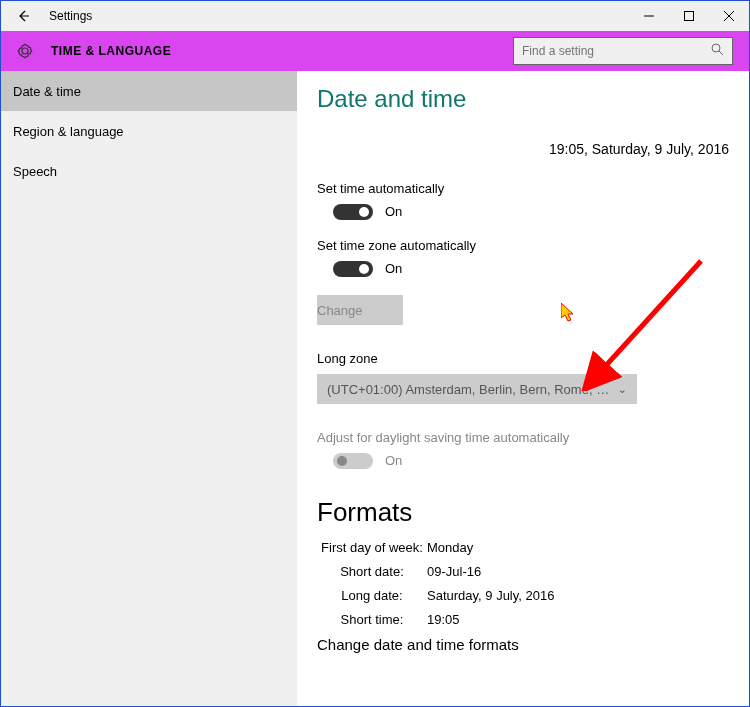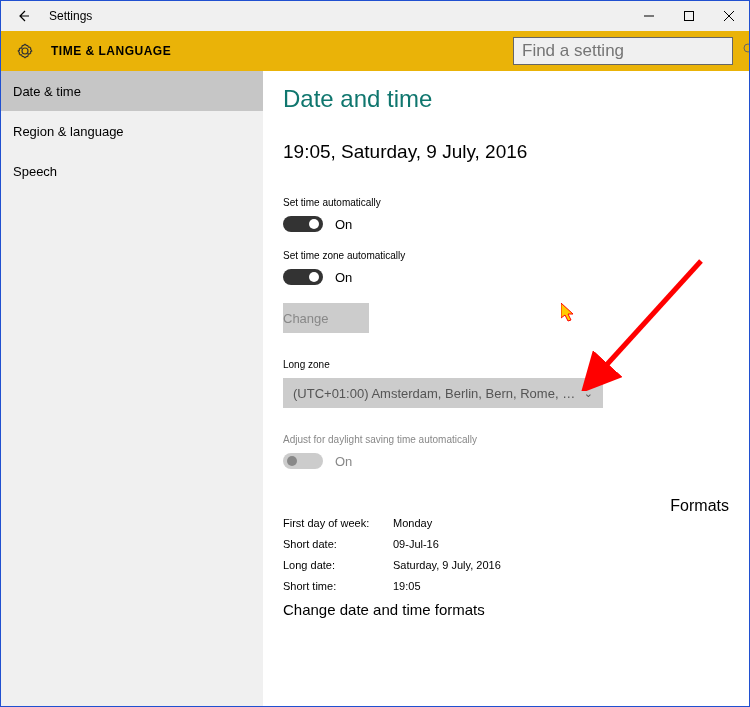--- a/index.html
+++ b/index.html
@@ -4,52 +4,52 @@
   <style>
     * { margin: 0; padding: 0; box-sizing: border-box; font-family: "Segoe UI", sans-serif; }
     body { width: 750px; height: 707px; border: 1px solid #2050d0; background: #fff; overflow: hidden; position: relative; }
 
     .titlebar { height: 30px; background: #f0f0f0; display: flex; align-items: center; padding-left: 8px; }
     .titlebar .back { width: 28px; display: flex; align-items: center; justify-content: center; cursor: pointer; }
     .titlebar .title { font-size: 12px; margin-left: 12px; color: #000; }
     .titlebar .winbtns { margin-left: auto; display: flex; }
     .titlebar .winbtn { width: 40px; height: 30px; display: flex; align-items: center; justify-content: center; cursor: pointer; font-size: 11px; }
 
-    .header { height: 40px; background: #eab308; display: flex; align-items: center; padding: 0 16px 0 12px; }
+    .header { height: 40px; background: #d946ef; display: flex; align-items: center; padding: 0 16px 0 12px; }
     .header .gear { width: 24px; height: 24px; display: flex; align-items: center; justify-content: center; }
     .header .htitle { font-size: 12px; font-weight: 600; letter-spacing: 0.5px; color: #000; margin-left: 14px; }
     .header .searchwrap { margin-left: auto; width: 220px; height: 28px; border: 1px solid #666; display: flex; align-items: center; padding: 0 8px; background: #f0f0f0; }
-    .header .searchwrap input { flex: 1; border: none; background: transparent; outline: none; font-size: 17px; color: #555; }
+    .header .searchwrap input { flex: 1; border: none; background: transparent; outline: none; font-size: 12px; color: #555; }
 
     .mainrow { display: flex; height: calc(707px - 70px); }
-    .sidebar { width: 262px; background: #f0f0f0; }
+    .sidebar { width: 296px; background: #f0f0f0; }
     .sidebar .nav-item { height: 40px; display: flex; align-items: center; padding-left: 12px; font-size: 13px; color: #000; cursor: pointer; }
     .sidebar .nav-item.selected { background: #c6c6c6; }
 
     .content { flex: 1; background: #fff; padding: 14px 20px; overflow: auto; }
     .content h1 { font-size: 24px; font-weight: 400; color: #0f766e; margin-bottom: 28px; }
-    .content .datetime { font-size: 19px; color: #000; margin-bottom: 34px; }
-    .content .setting-label { font-size: 10px; color: #000; margin-bottom: 8px; }
+    .content .datetime { font-size: 14px; color: #000; margin-bottom: 24px; text-align: right; }
+    .content .setting-label { font-size: 13px; color: #000; margin-bottom: 8px; }
     .content .setting-label.disabled { color: #888; }
-    .content .toggle-row { display: flex; align-items: center; margin-bottom: 18px; }
+    .content .toggle-row { display: flex; margin-bottom: 18px; margin-left: 16px; }
     .content .toggle { width: 40px; height: 16px; border-radius: 10px; background: #333; position: relative; cursor: pointer; }
     .content .toggle .knob { position: absolute; width: 10px; height: 10px; border-radius: 50%; background: #fff; top: 3px; right: 4px; }
     .content .toggle.disabled { background: #ccc; cursor: default; }
     .content .toggle.disabled .knob { left: 4px; right: auto; background: #888; }
     .content .toggle-text { font-size: 13px; margin-left: 12px; color: #000; }
     .content .toggle-text.disabled { color: #888; }
 
     .content .change-btn { width: 86px; height: 30px; background: #ccc; color: #888; font-size: 13px; display: flex; align-items: center; justify-content: flex-start; margin-bottom: 26px; cursor: default; }
 
     .content .tz-select { width: 320px; height: 30px; background: #ccc; color: #555; font-size: 13px; display: flex; align-items: center; padding: 0 10px; cursor: pointer; margin-bottom: 26px; position: relative; }
     .content .tz-select .tz-text { flex: 1; overflow: hidden; text-overflow: ellipsis; white-space: nowrap; }
     .content .tz-select .chev { font-size: 11px; color: #555; margin-left: 6px; }
 
-    .content h2 { font-size: 16px; font-weight: 400; color: #000; margin-top: 28px; margin-bottom: 2px; text-align: right; }
-    .content .fmt-row { display: flex; font-size: 11px; color: #000; margin-bottom: 9px; }
+    .content h2 { font-size: 26px; font-weight: 400; color: #000; margin-top: 28px; margin-bottom: 12px; }
+    .content .fmt-row { display: flex; font-size: 13px; color: #000; margin-bottom: 9px; text-align: center; }
     .content .fmt-label { width: 110px; }
     .content .fmt-link { font-size: 15px; color: #000; margin-top: 8px; cursor: pointer; }
 
     .arrow-overlay { position: absolute; pointer-events: none; }
     .cursor-overlay { position: absolute; pointer-events: none; }
   </style>
 </head>
 <body>
 
 <div class="titlebar">

